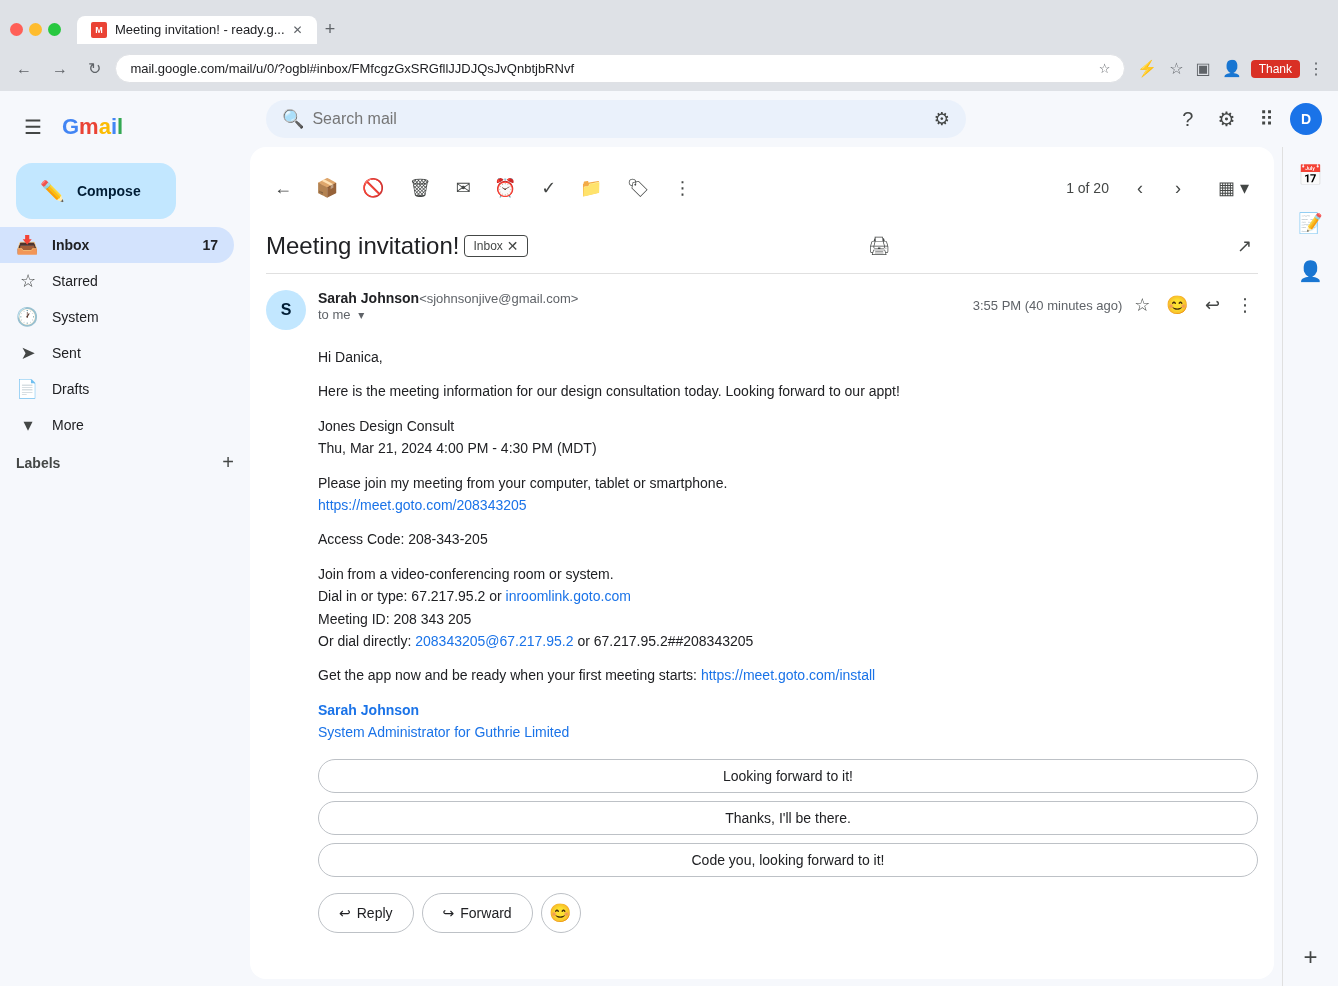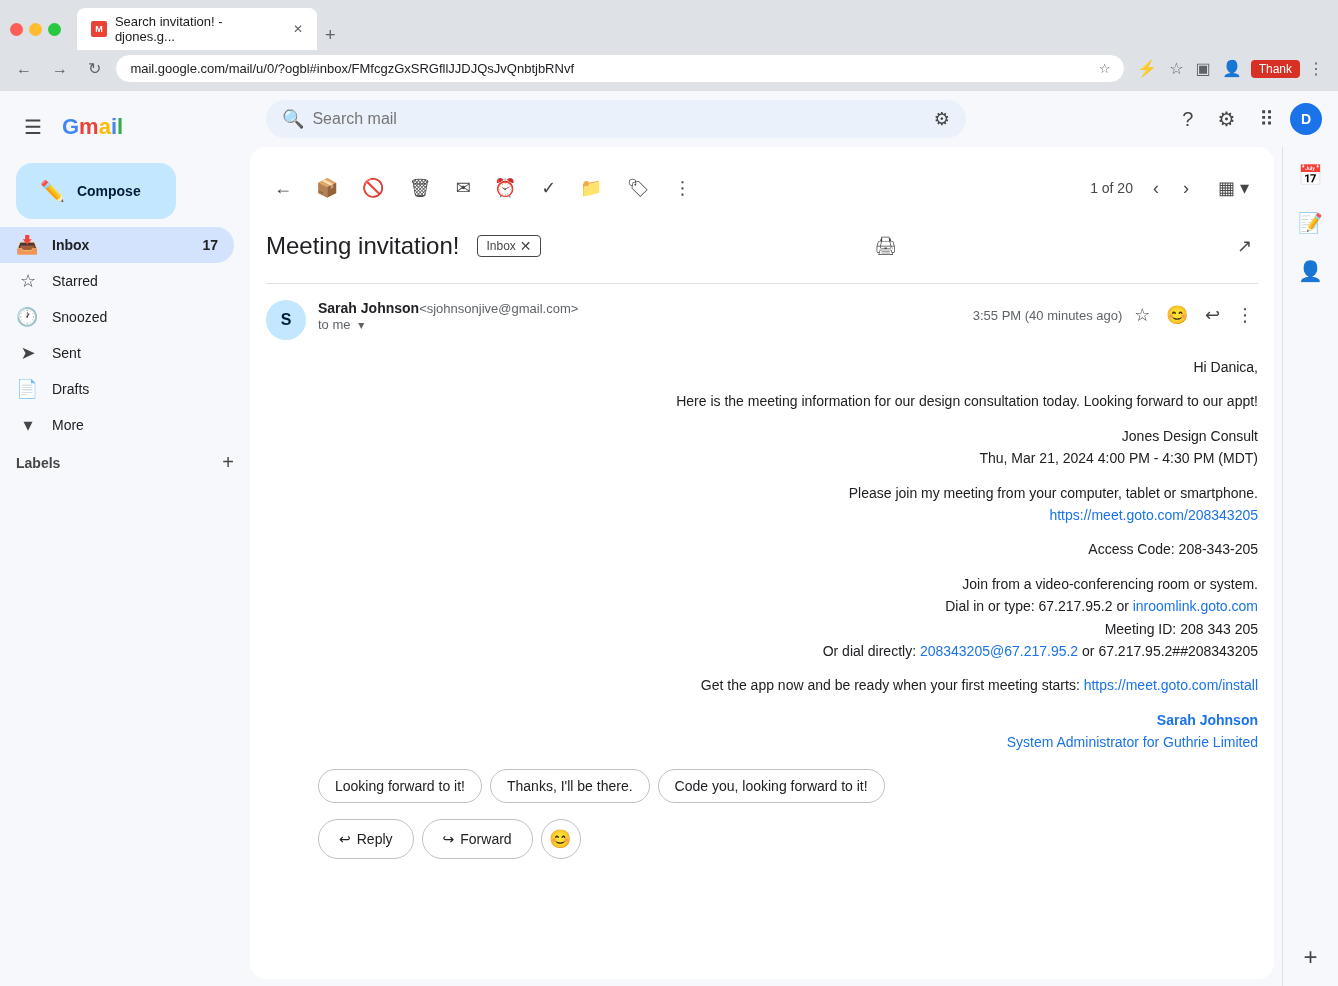--- a/index.html
+++ b/index.html
@@ -56,49 +56,49 @@
     .avatar { width: 32px; height: 32px; border-radius: 50%; background: #1a73e8; color: white; display: flex; align-items: center; justify-content: center; font-size: 14px; font-weight: bold; cursor: pointer; }
 
     
     .main-content { flex: 1; display: flex; flex-direction: column; overflow: hidden; }
     .content-area { flex: 1; display: flex; overflow: hidden; }
     .email-panel { flex: 1; background: #fff; margin: 0 8px 8px 0; border-radius: 16px; overflow-y: auto; padding: 16px; }
 
     
     .email-toolbar { display: flex; align-items: center; padding: 8px 0; margin-bottom: 16px; gap: 8px; }
     .toolbar-btn { background: none; border: none; cursor: pointer; color: #444746; font-size: 18px; padding: 6px 8px; border-radius: 50%; }
-    .pagination { margin-left: auto; display: flex; align-items: center; gap: 16px; font-size: 14px; color: #444746; justify-content: flex-end; }
+    .pagination { margin-left: auto; display: flex; align-items: center; gap: 24px; font-size: 14px; color: #444746; justify-content: flex-end; }
     .pagination-nav { background: none; border: none; cursor: pointer; color: #444746; font-size: 18px; padding: 4px; border-radius: 50%; }
     .view-btn { background: none; border: none; cursor: pointer; color: #444746; font-size: 18px; padding: 4px 8px; border-radius: 4px; border: 1px solid transparent; }
 
     
-    .email-subject-row { display: flex; align-items: center; gap: 18px; margin-bottom: 20px; }
+    .email-subject-row { display: flex; align-items: center; gap: 5px; margin-bottom: 10px; }
     .email-subject { font-size: 24px; font-weight: 400; color: #202124; }
     .inbox-badge { background: none; border: 1px solid #444746; color: #444746; font-size: 12px; padding: 2px 8px; border-radius: 4px; display: flex; align-items: center; gap: 4px; }
     .inbox-x { cursor: pointer; font-size: 14px; }
     .print-btn, .new-window-btn { background: none; border: none; cursor: pointer; color: #444746; font-size: 18px; padding: 6px; border-radius: 50%; margin-left: auto; }
 
     
     .email-message { border-top: 1px solid #e0e0e0; padding-top: 16px; }
     .message-header { display: flex; align-items: flex-start; margin-bottom: 16px; }
     .avatar-msg { width: 40px; height: 40px; border-radius: 50%; background: #c2e7ff; color: #001d35; display: flex; align-items: center; justify-content: center; font-size: 16px; font-weight: bold; margin-right: 12px; flex-shrink: 0; }
     .sender-info { flex: 1; }
     .sender-name { font-weight: 600; font-size: 14px; }
     .sender-email { color: #5f6368; font-size: 13px; }
     .to-me { color: #5f6368; font-size: 13px; cursor: pointer; }
     .message-time { color: #5f6368; font-size: 13px; margin-left: auto; display: flex; align-items: center; gap: 8px; }
     .msg-action-btn { background: none; border: none; cursor: pointer; color: #444746; font-size: 18px; padding: 4px; border-radius: 50%; }
 
     
-    .email-body { font-size: 14px; line-height: 1.6; color: #202124; padding-left: 52px; text-align: right; }
+    .email-body { font-size: 14px; line-height: 1.6; color: #202124; padding-left: 52px; }
     .email-body p { margin-bottom: 12px; }
     .email-body a { color: #1a73e8; text-decoration: none; }
 
     
-    .smart-replies { display: flex; gap: 8px; padding-left: 52px; margin: 16px 0; flex-wrap: wrap; }
+    .smart-replies { display: flex; gap: 8px; padding-left: 52px; margin: 16px 0; flex-wrap: wrap; flex-direction: column; }
     .smart-reply-btn { border: 1px solid #bdc1c6; background: #fff; border-radius: 20px; padding: 8px 16px; font-size: 14px; color: #202124; cursor: pointer; }
 
     
     .action-buttons { display: flex; gap: 8px; padding-left: 52px; margin-top: 8px; }
     .reply-btn, .forward-btn { border: 1px solid #bdc1c6; background: #fff; border-radius: 20px; padding: 10px 20px; font-size: 14px; color: #202124; cursor: pointer; display: flex; align-items: center; gap: 6px; }
     .emoji-btn { border: 1px solid #bdc1c6; background: #fff; border-radius: 50%; width: 40px; height: 40px; display: flex; align-items: center; justify-content: center; cursor: pointer; font-size: 18px; }
 
     
     .right-sidebar { width: 56px; background: #f6f8fc; display: flex; flex-direction: direction; flex-direction: column; align-items: center; padding: 8px 0; gap: 8px; border-left: 1px solid #e0e0e0; }
     .right-sidebar-icon { width: 40px; height: 40px; border-radius: 50%; display: flex; align-items: center; justify-content: center; cursor: pointer; font-size: 20px; color: #444746; }
@@ -118,21 +118,21 @@
 
 <div class="browser-chrome">
   <div class="browser-controls">
     <div class="traffic-light tl-red"></div>
     <div class="traffic-light tl-yellow"></div>
     <div class="traffic-light tl-green"></div>
   </div>
   <div class="tab-bar">
     <div class="tab">
       <div class="tab-icon">M</div>
-      <span>Search invitation! - djones.g...</span>
+      <span>Meeting invitation! - ready.g...</span>
       <span class="tab-close">✕</span>
     </div>
     <button class="new-tab">+</button>
   </div>
 </div>
 
 <div class="address-bar-row">
   <button class="nav-btn">←</button>
   <button class="nav-btn">→</button>
   <button class="nav-btn">↻</button>
@@ -175,21 +175,21 @@
         <span class="nav-item-icon">📥</span>
         <span class="nav-item-label">Inbox</span>
         <span class="badge">17</span>
       </div>
       <div class="nav-item">
         <span class="nav-item-icon">☆</span>
         <span class="nav-item-label">Starred</span>
       </div>
       <div class="nav-item">
         <span class="nav-item-icon">🕐</span>
-        <span class="nav-item-label">Snoozed</span>
+        <span class="nav-item-label">System</span>
       </div>
       <div class="nav-item">
         <span class="nav-item-icon">➤</span>
         <span class="nav-item-label">Sent</span>
       </div>
       <div class="nav-item">
         <span class="nav-item-icon">📄</span>
         <span class="nav-item-label">Drafts</span>
       </div>
       <div class="nav-item">

